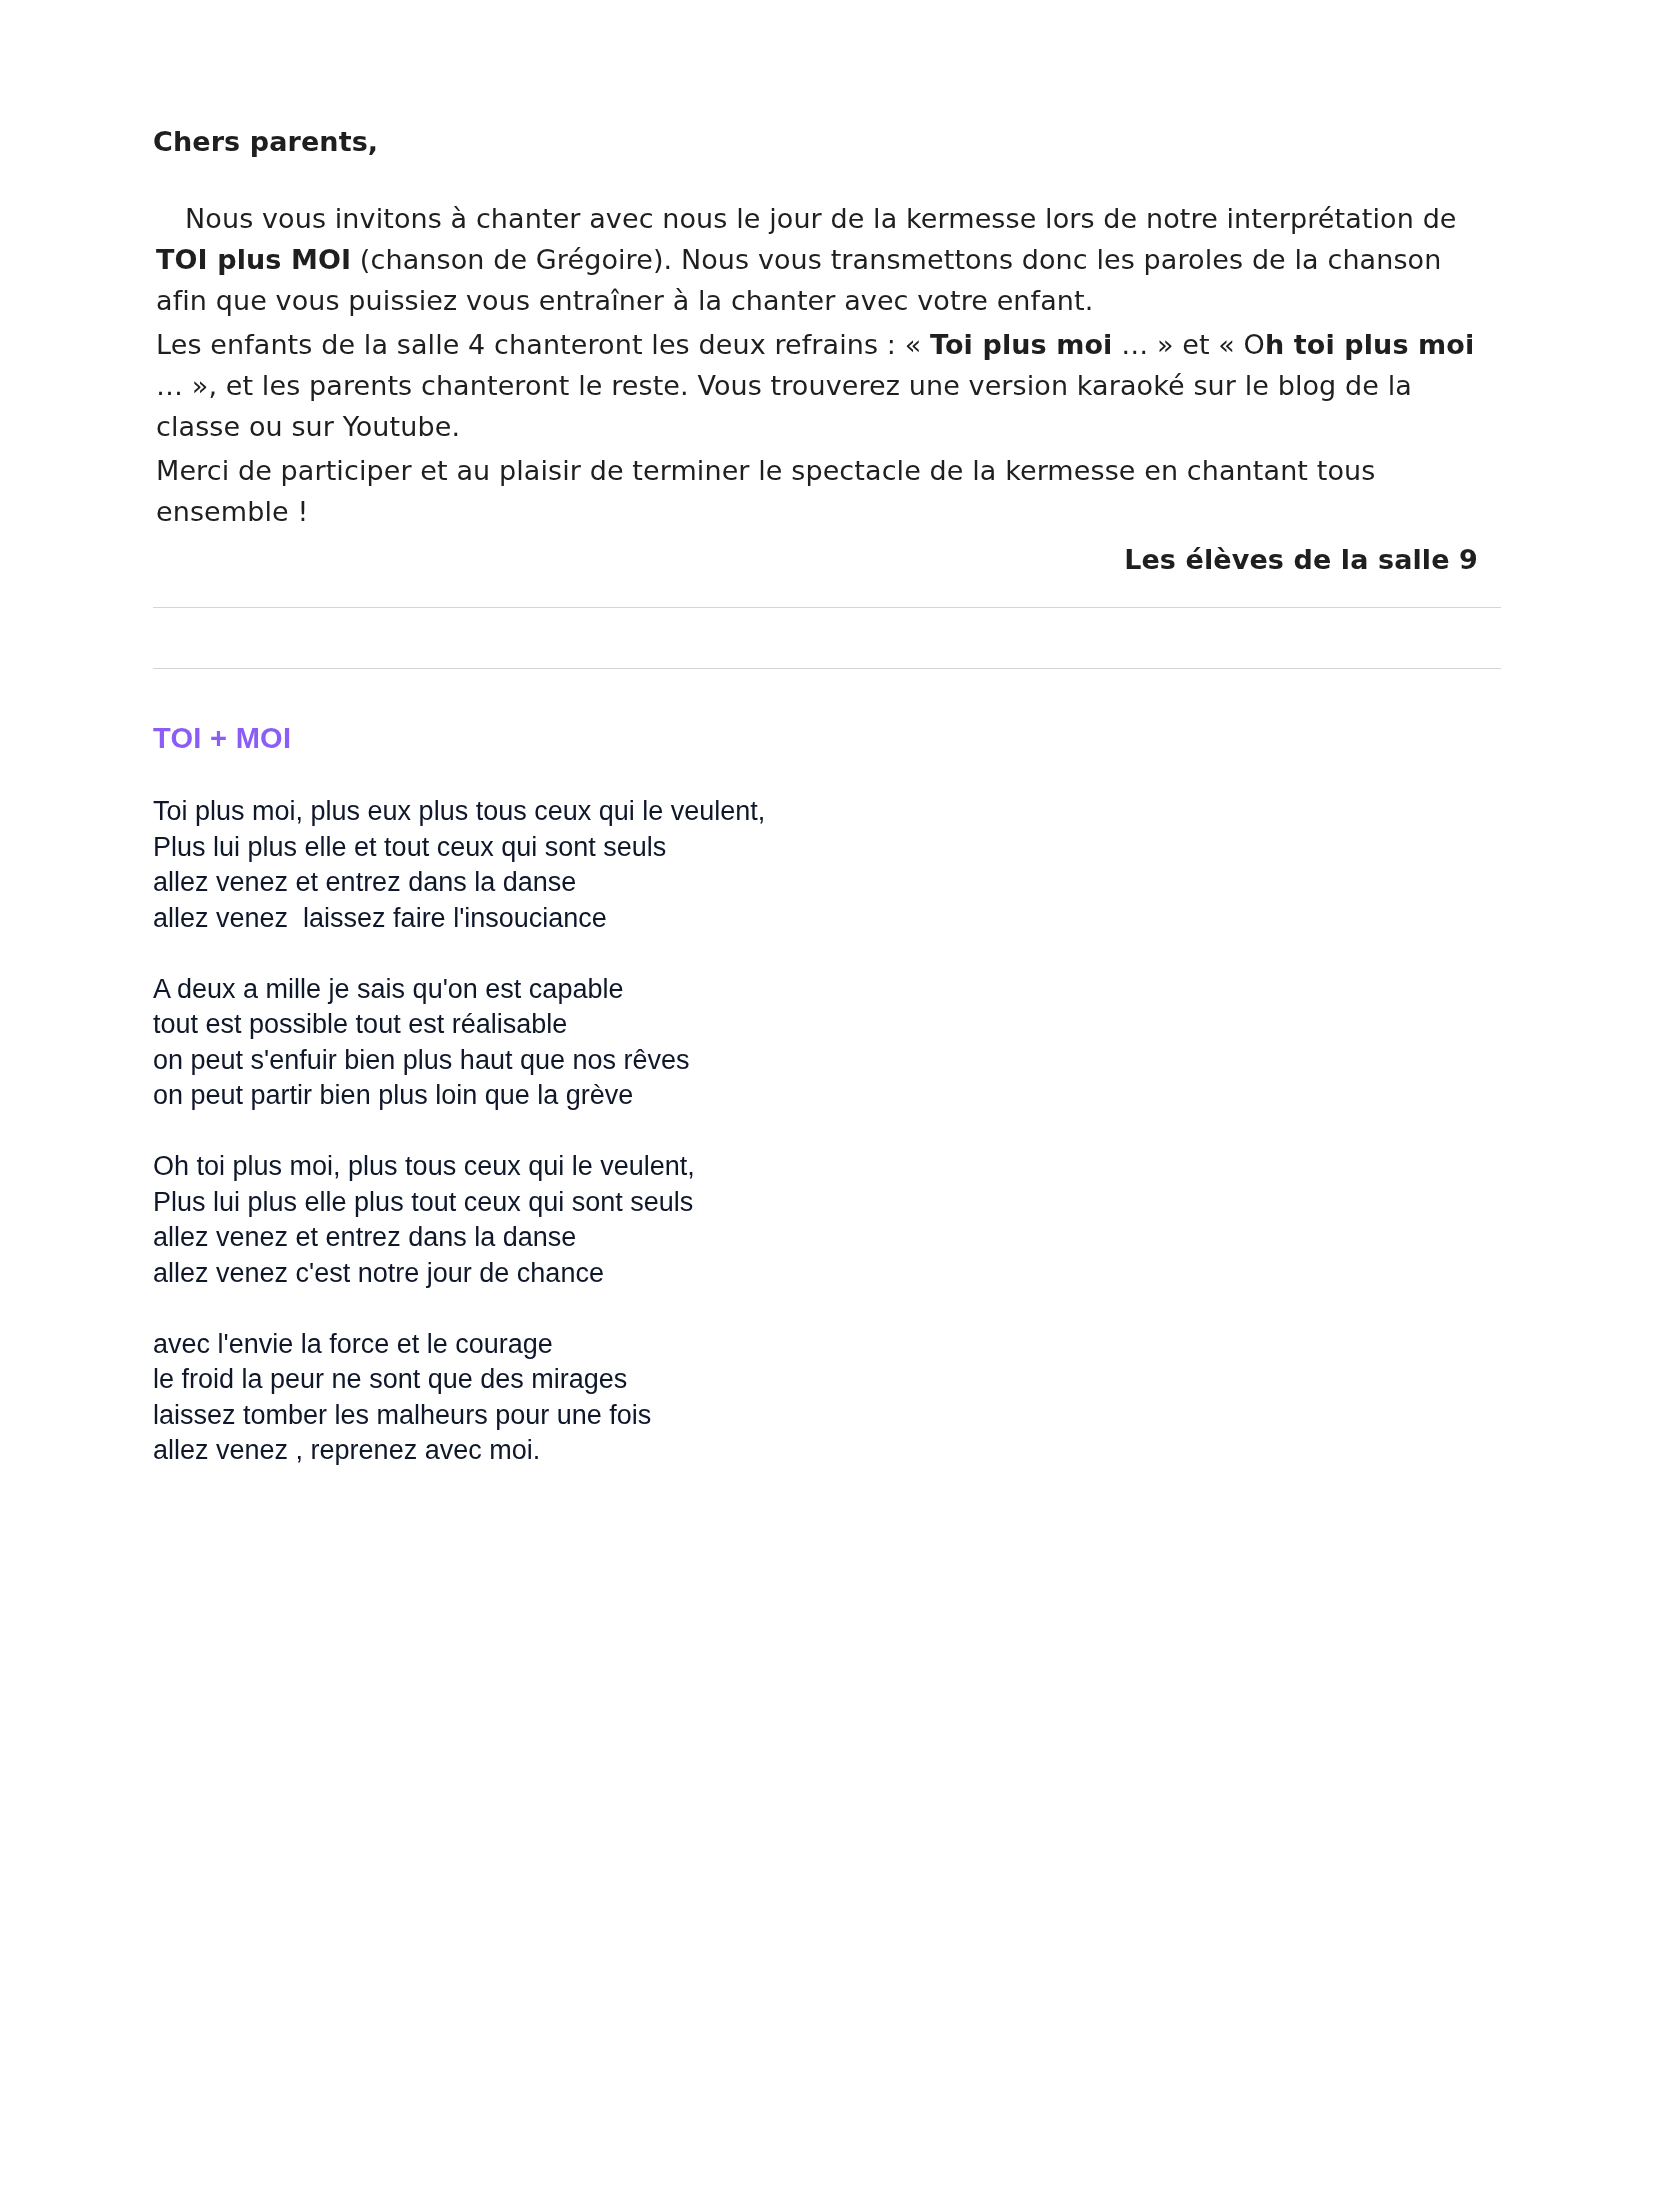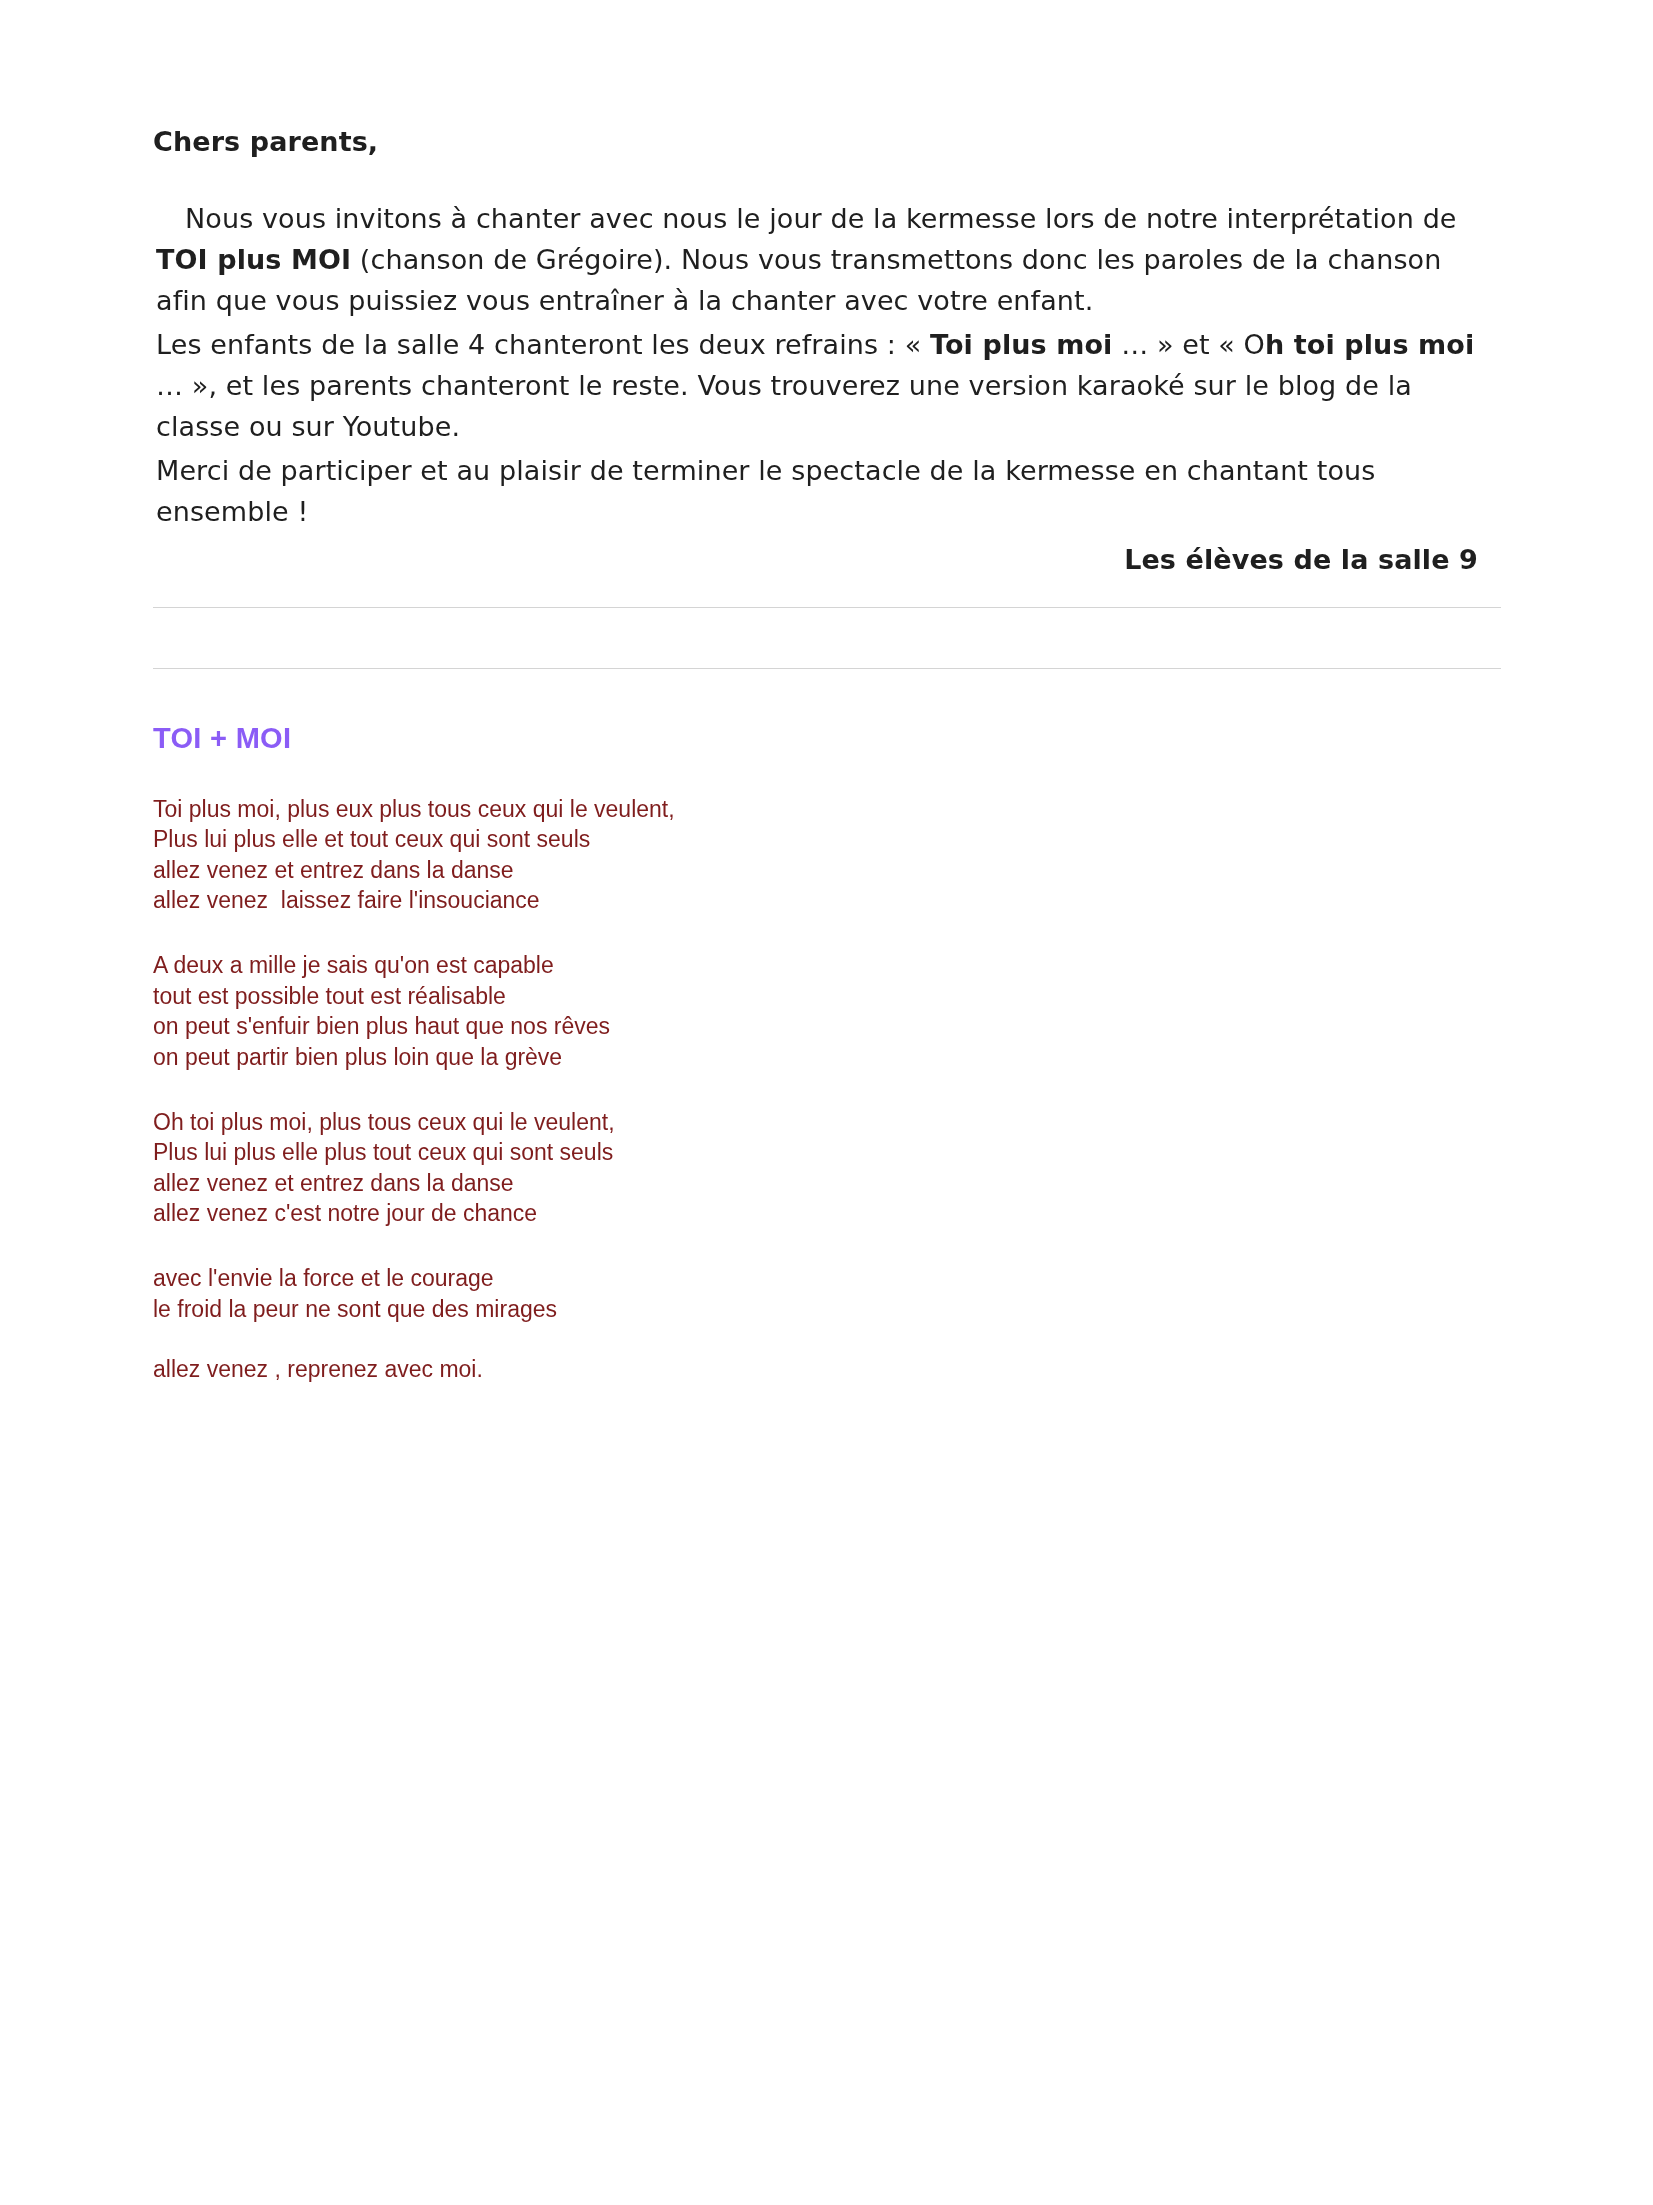--- a/index.html
+++ b/index.html
@@ -69,23 +69,23 @@
   .song-title {
     font-family: "Liberation Sans", sans-serif;
     font-weight: bold;
     font-size: 29px;
     letter-spacing: 0.3px;
     margin: 0 0 39px 0;
     color: #8b5cf6;
   }
   .verse {
     font-family: "Liberation Sans", sans-serif;
-    font-size: 23px;
+    font-size: 27px;
     line-height: 1.32;
-    color: #7f1d1d;
+    color: #0f172a;
     margin: 0 0 35px 0;
   }
   .verse .line {
     white-space: pre-wrap;
   }
 </style>
 </head>
 <body>
 
 <div class="page">
@@ -126,19 +126,19 @@
     <p class="verse">
       <span class="line">Oh toi plus moi, plus tous ceux qui le veulent,</span><br>
       <span class="line">Plus lui plus elle plus tout ceux qui sont seuls</span><br>
       <span class="line">allez venez et entrez dans la danse</span><br>
       <span class="line">allez venez c'est notre jour de chance</span>
     </p>
 
     <p class="verse">
       <span class="line">avec l'envie la force et le courage</span><br>
       <span class="line">le froid la peur ne sont que des mirages</span><br>
-      <br>
+      <span class="line">laissez tomber les malheurs pour une fois</span><br>
       <span class="line">allez venez , reprenez avec moi.</span>
     </p>
   </section>
 
 </div>
 
 
 </body></html>

